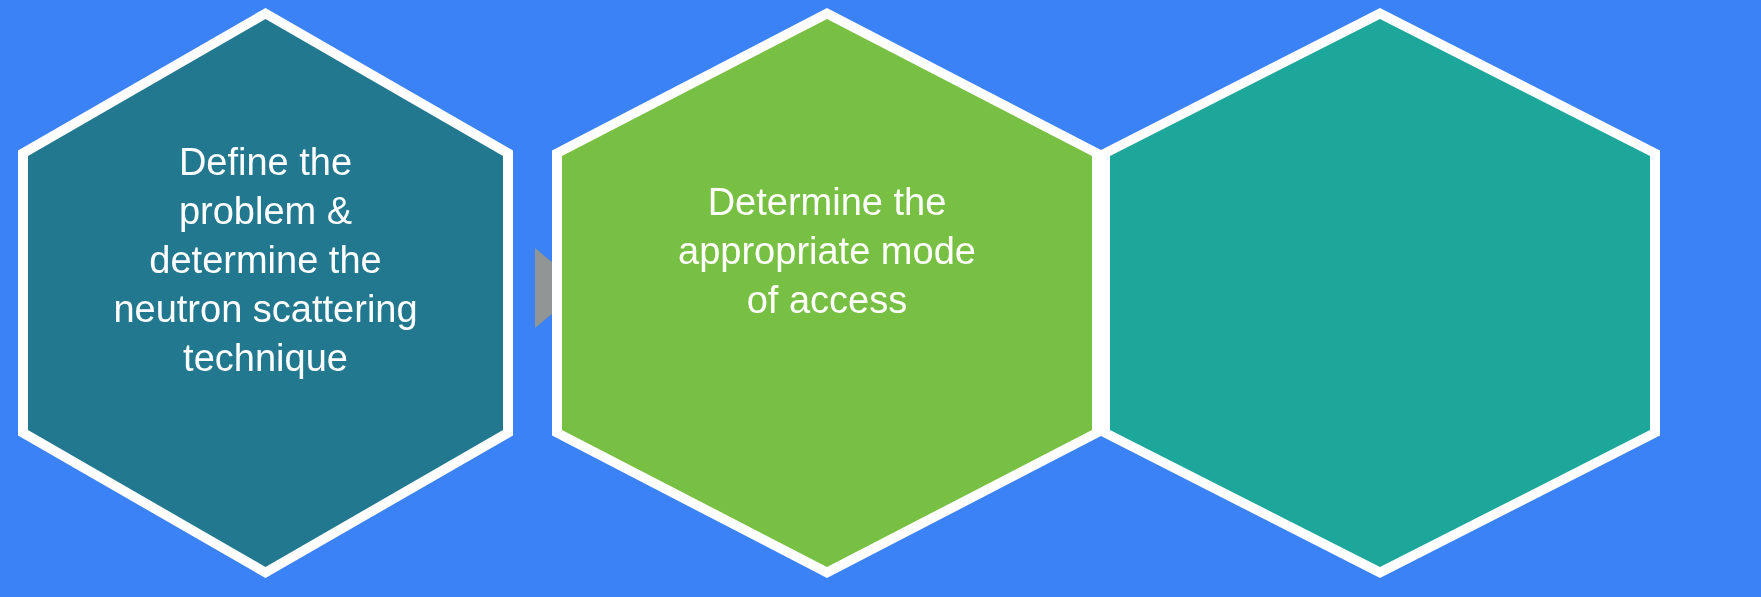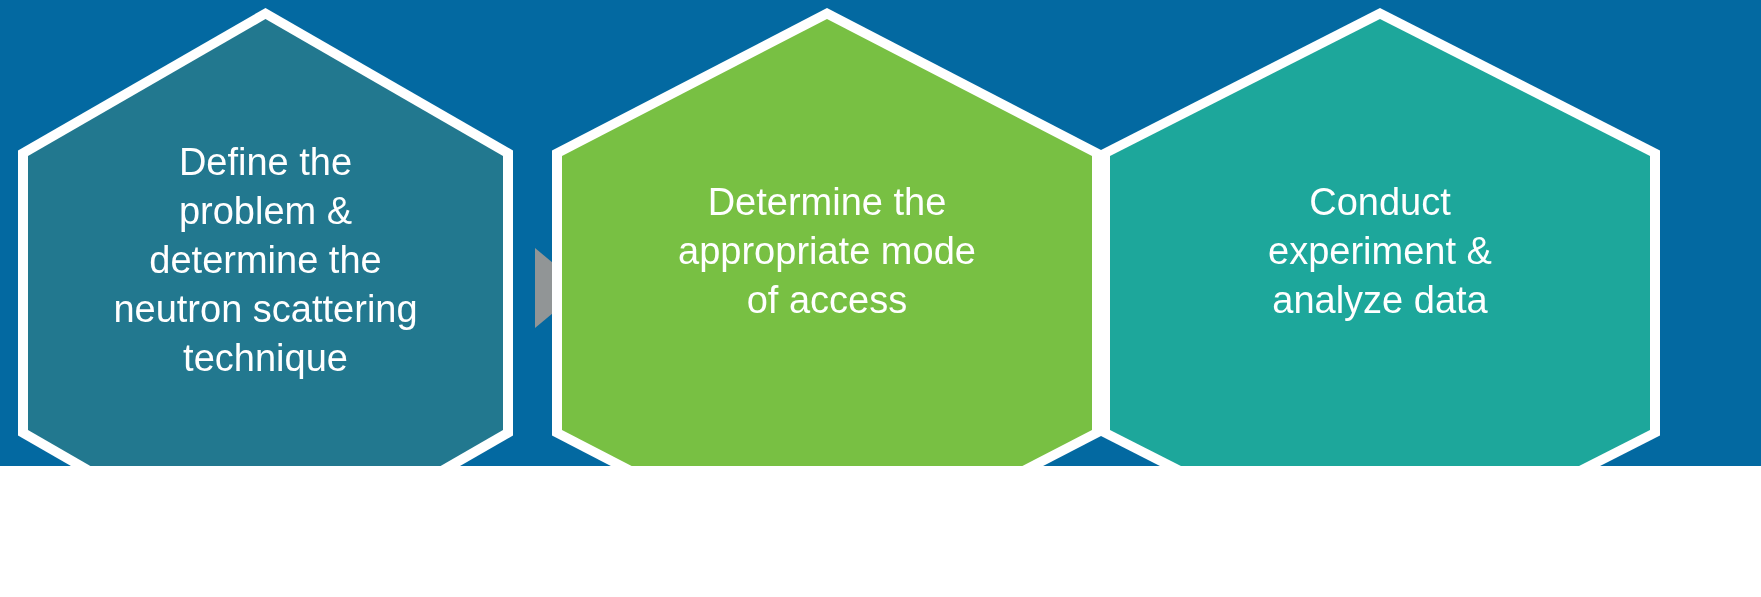--- a/index.html
+++ b/index.html
@@ -7,22 +7,22 @@
     margin: 0;
     padding: 0;
     background: #ffffff;
   }
   body {
     font-family: "Liberation Sans", sans-serif;
   }
   #canvas {
     position: relative;
     width: 1761px;
-    height: 466px;
-    background: #0369a1;
+    height: 597px;
+    background: #3b82f6;
     overflow: hidden;
   }
 
   
   .step {
     position: absolute;
     top: 0;
     height: 597px;
   }
   .hex-wrap {
@@ -104,18 +104,15 @@
     <svg width="50" height="80" viewBox="0 0 50 80" aria-hidden="true">
       <polygon points="0,0 50,40 0,80" fill="#919596"></polygon>
     </svg>
   </div>
 
   <div class="step" style="left:1100px; top:8px; width:560px; height:570px;">
     <div class="hex-wrap">
       <div class="hex-outer"></div>
       <div class="hex-inner" style="left:10px; top:11px; width:540px; height:548px; background:#1DA79B;"></div>
     </div>
-    <div class="hex-label" style="top:170px;">Conduct
-experiment &amp;
-analyze data</div>
   </div>
 
 </div>
 
 </body></html>

